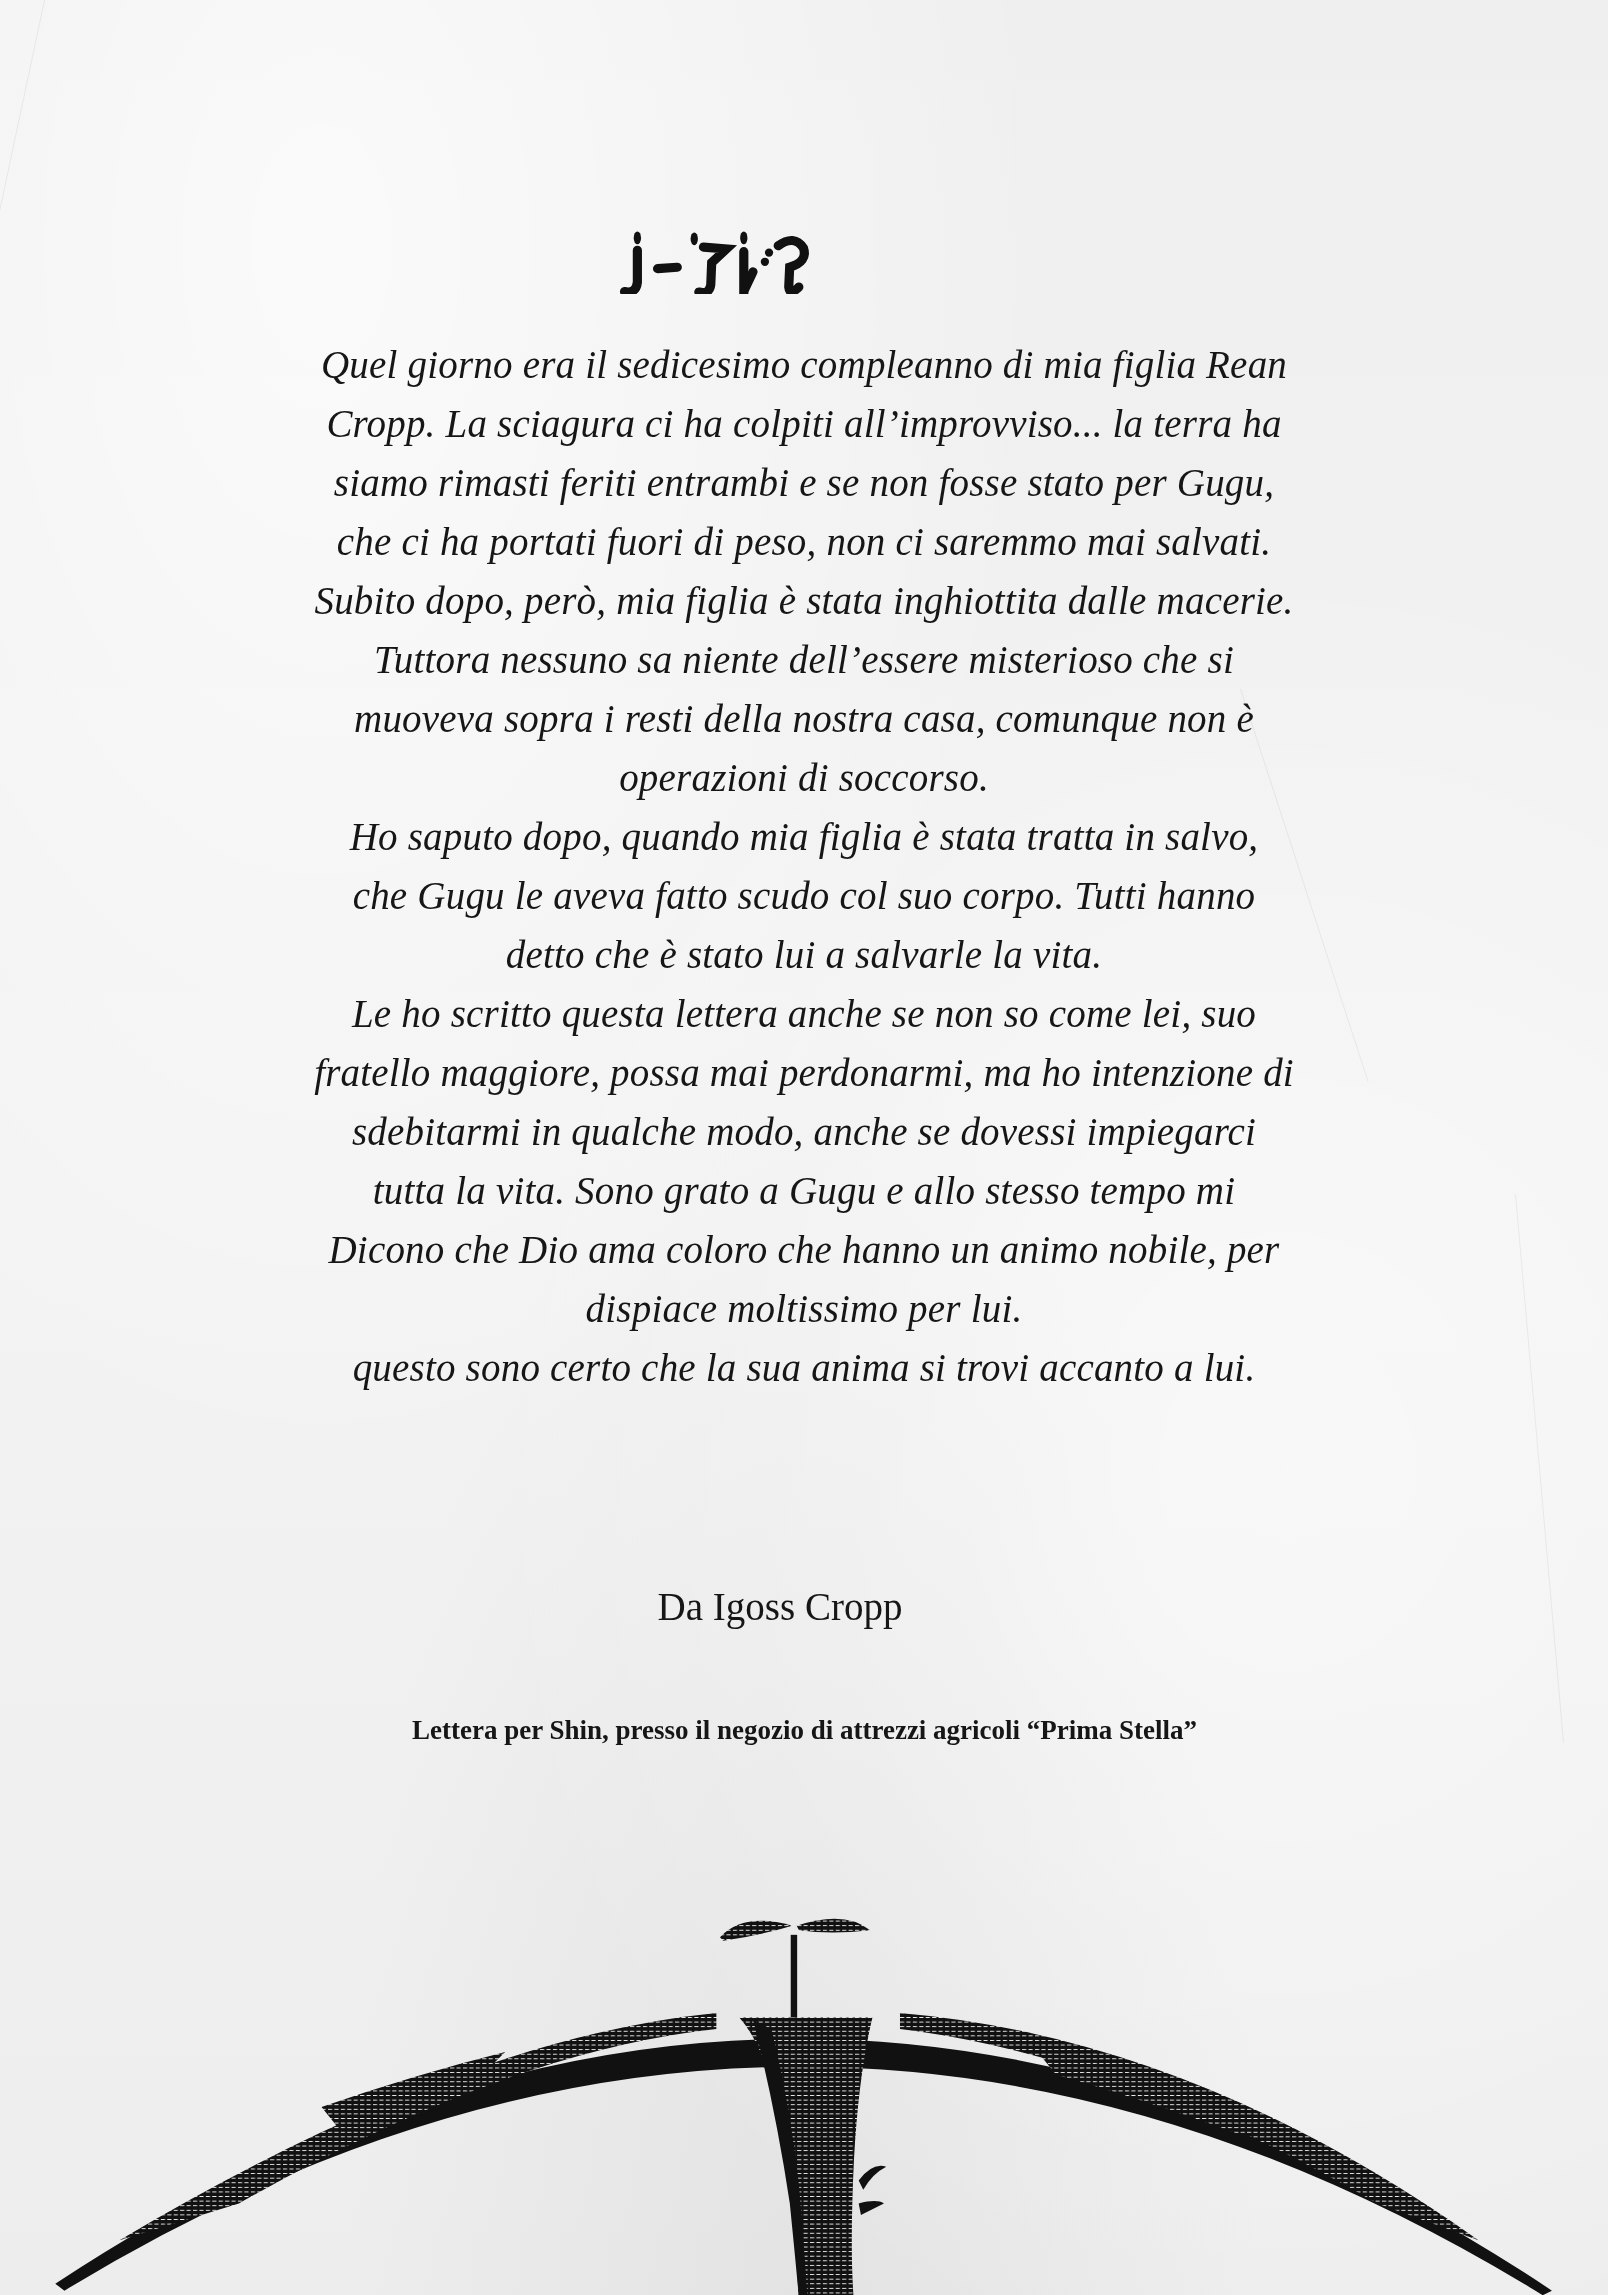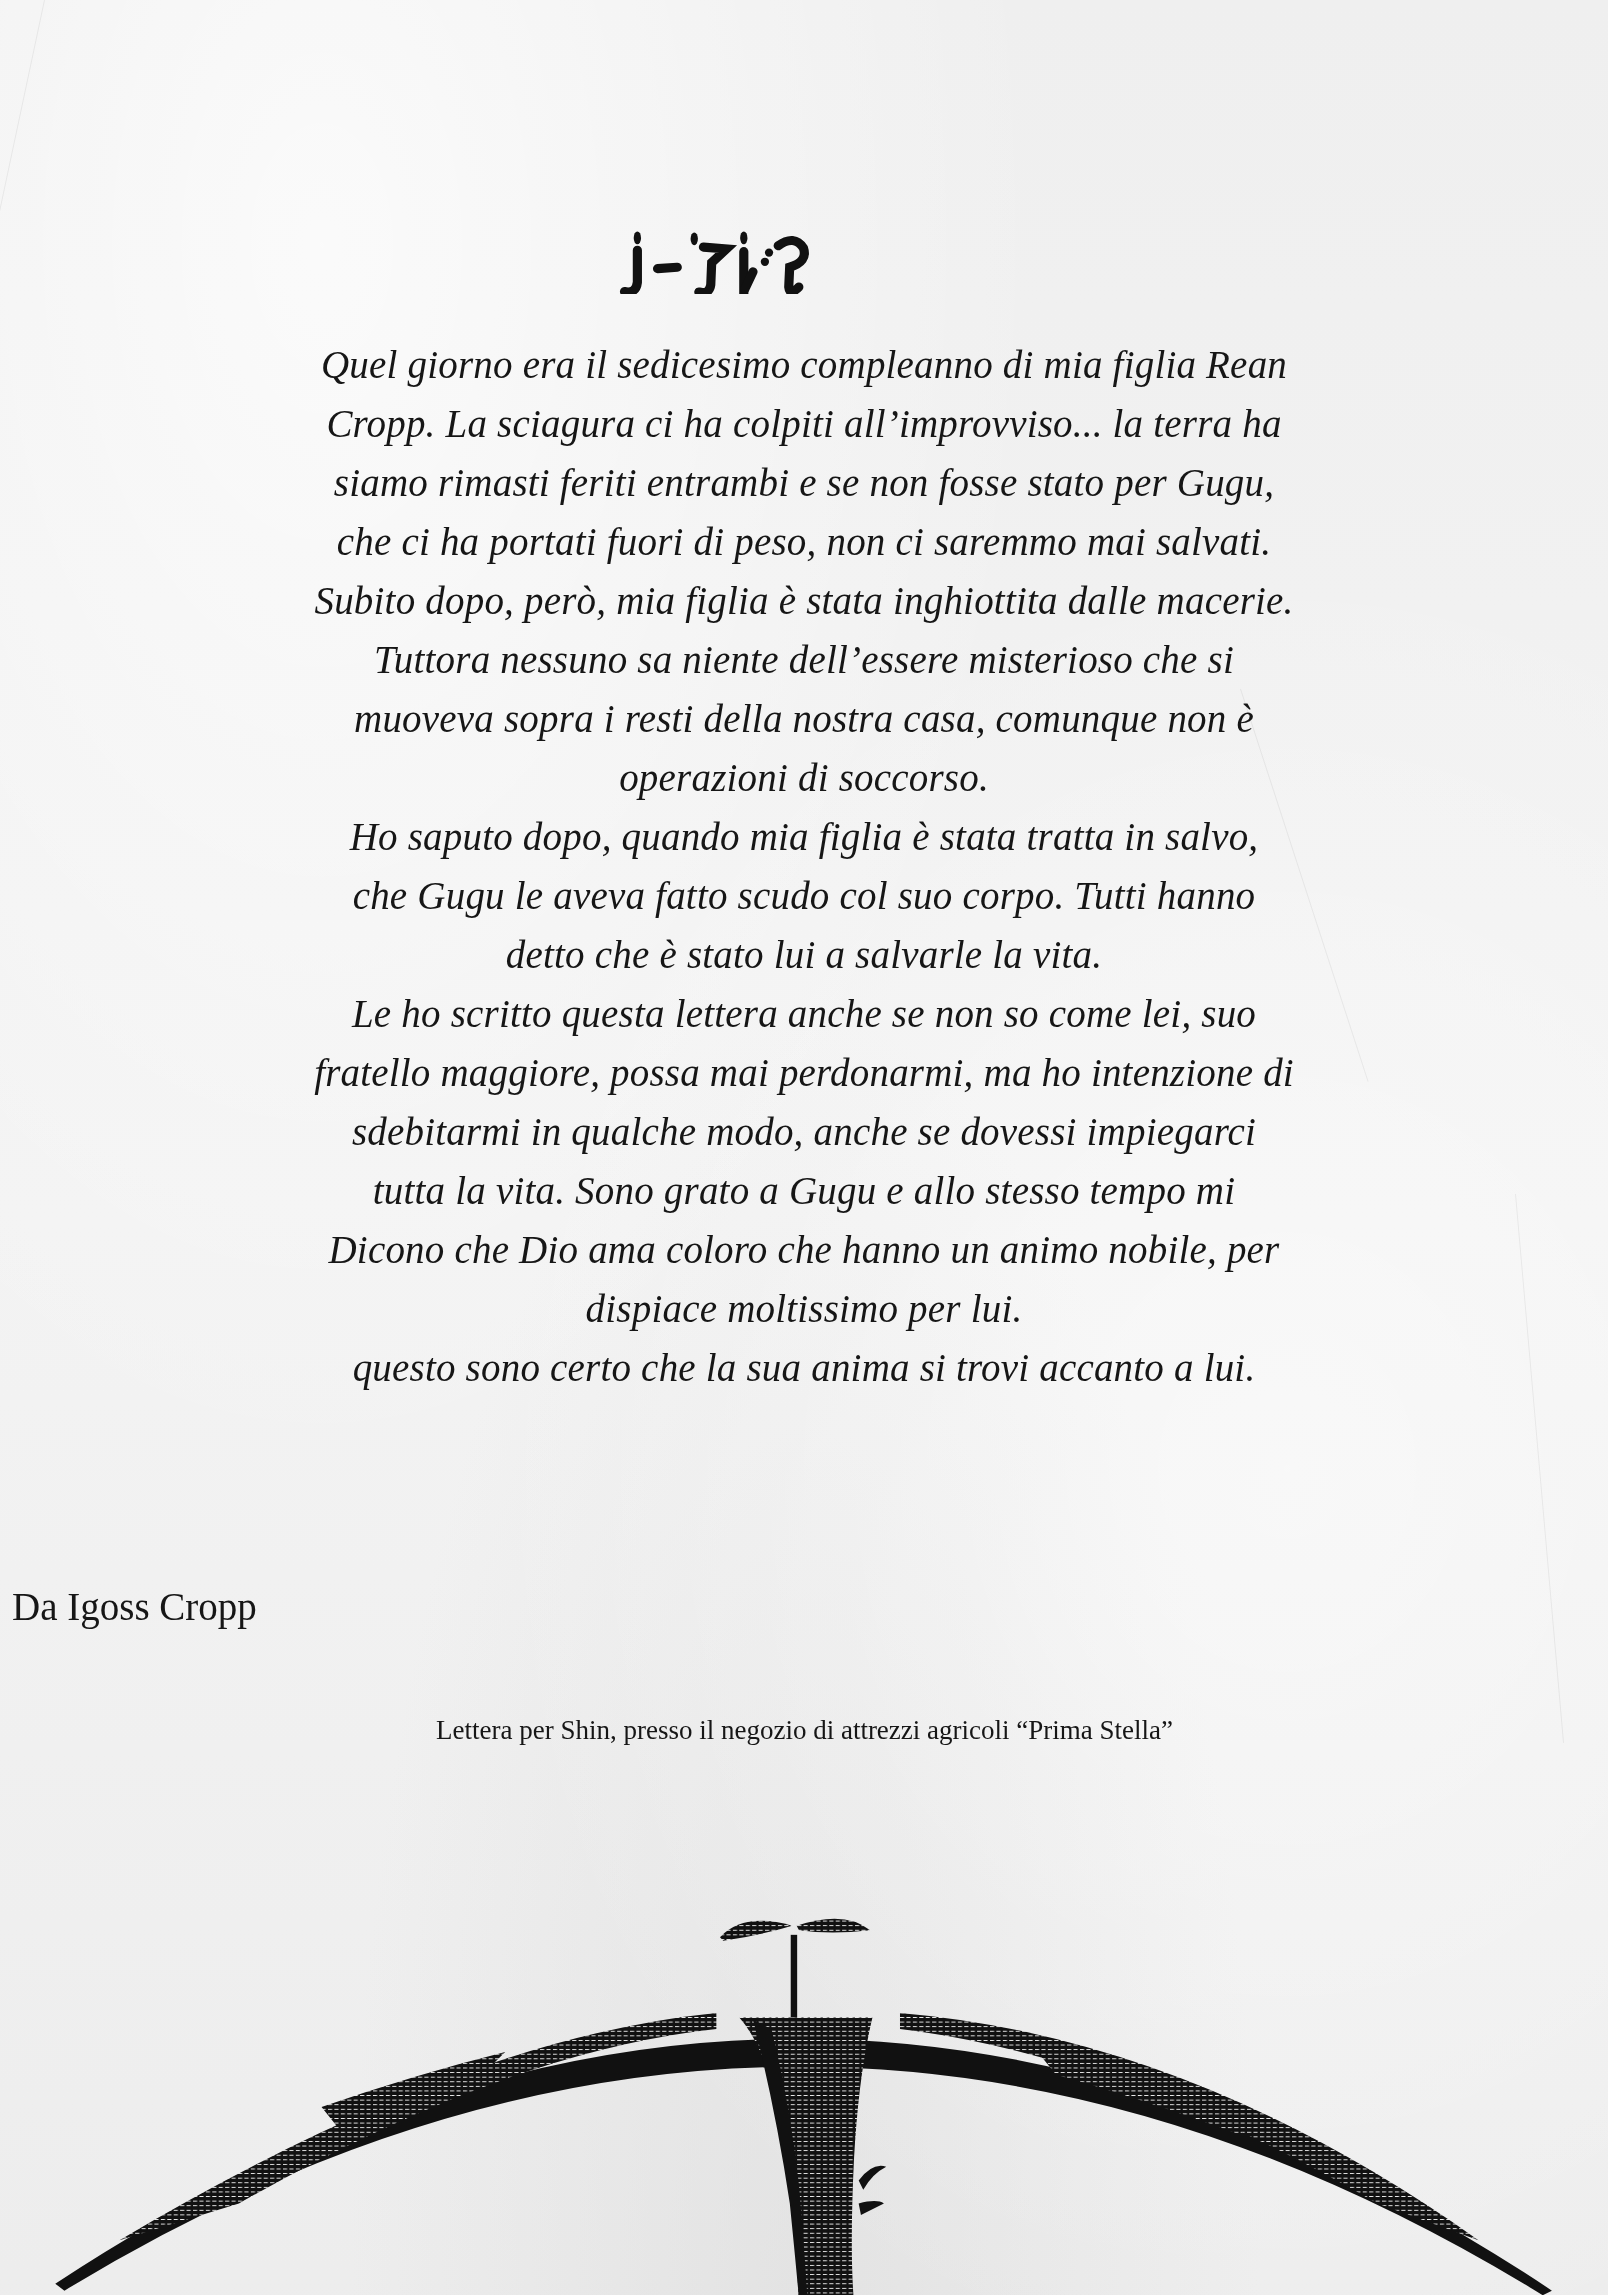--- a/index.html
+++ b/index.html
@@ -23,26 +23,26 @@
     position: absolute; left: 597px; top: 202px; width: 367px; height: 92px;
   }
   .letter {
     position: absolute; left: 174px; top: 335px; width: 1260px;
     text-align: center;
     font-size: 39px; line-height: 59px;
     letter-spacing: 0.2px;
   }
   .letter .line { display: block; white-space: nowrap; font-style: italic; }
   .signature {
-    position: absolute; left: 12px; width: 1560px; top: 1579px;
-    text-align: left; font-size: 39px; line-height: 55px;
+    position: absolute; left: 0; width: 1560px; top: 1579px;
+    text-align: center; font-size: 39px; line-height: 55px;
   }
   .caption {
     position: absolute; left: 0; width: 1609px; top: 1712px;
-    text-align: center; font-size: 27px; line-height: 37px;
+    text-align: center; font-size: 27px; line-height: 37px; font-weight: bold;
   }
   .illustration { position: absolute; left: 0; top: 1905px; width: 1609px; height: 505px; }
 </style>
 </head>
 <body>
 
 <div class="paper"></div>
 <div class="crease" style="left:44px;top:0;width:1.4px;height:505px;transform:rotate(12deg);"></div>
 <div class="crease" style="left:1240px;top:689px;width:0.9px;height:413px;transform:rotate(-18deg);"></div>
 <div class="crease" style="left:1515px;top:1194px;width:0.9px;height:551px;transform:rotate(-5deg);"></div>

